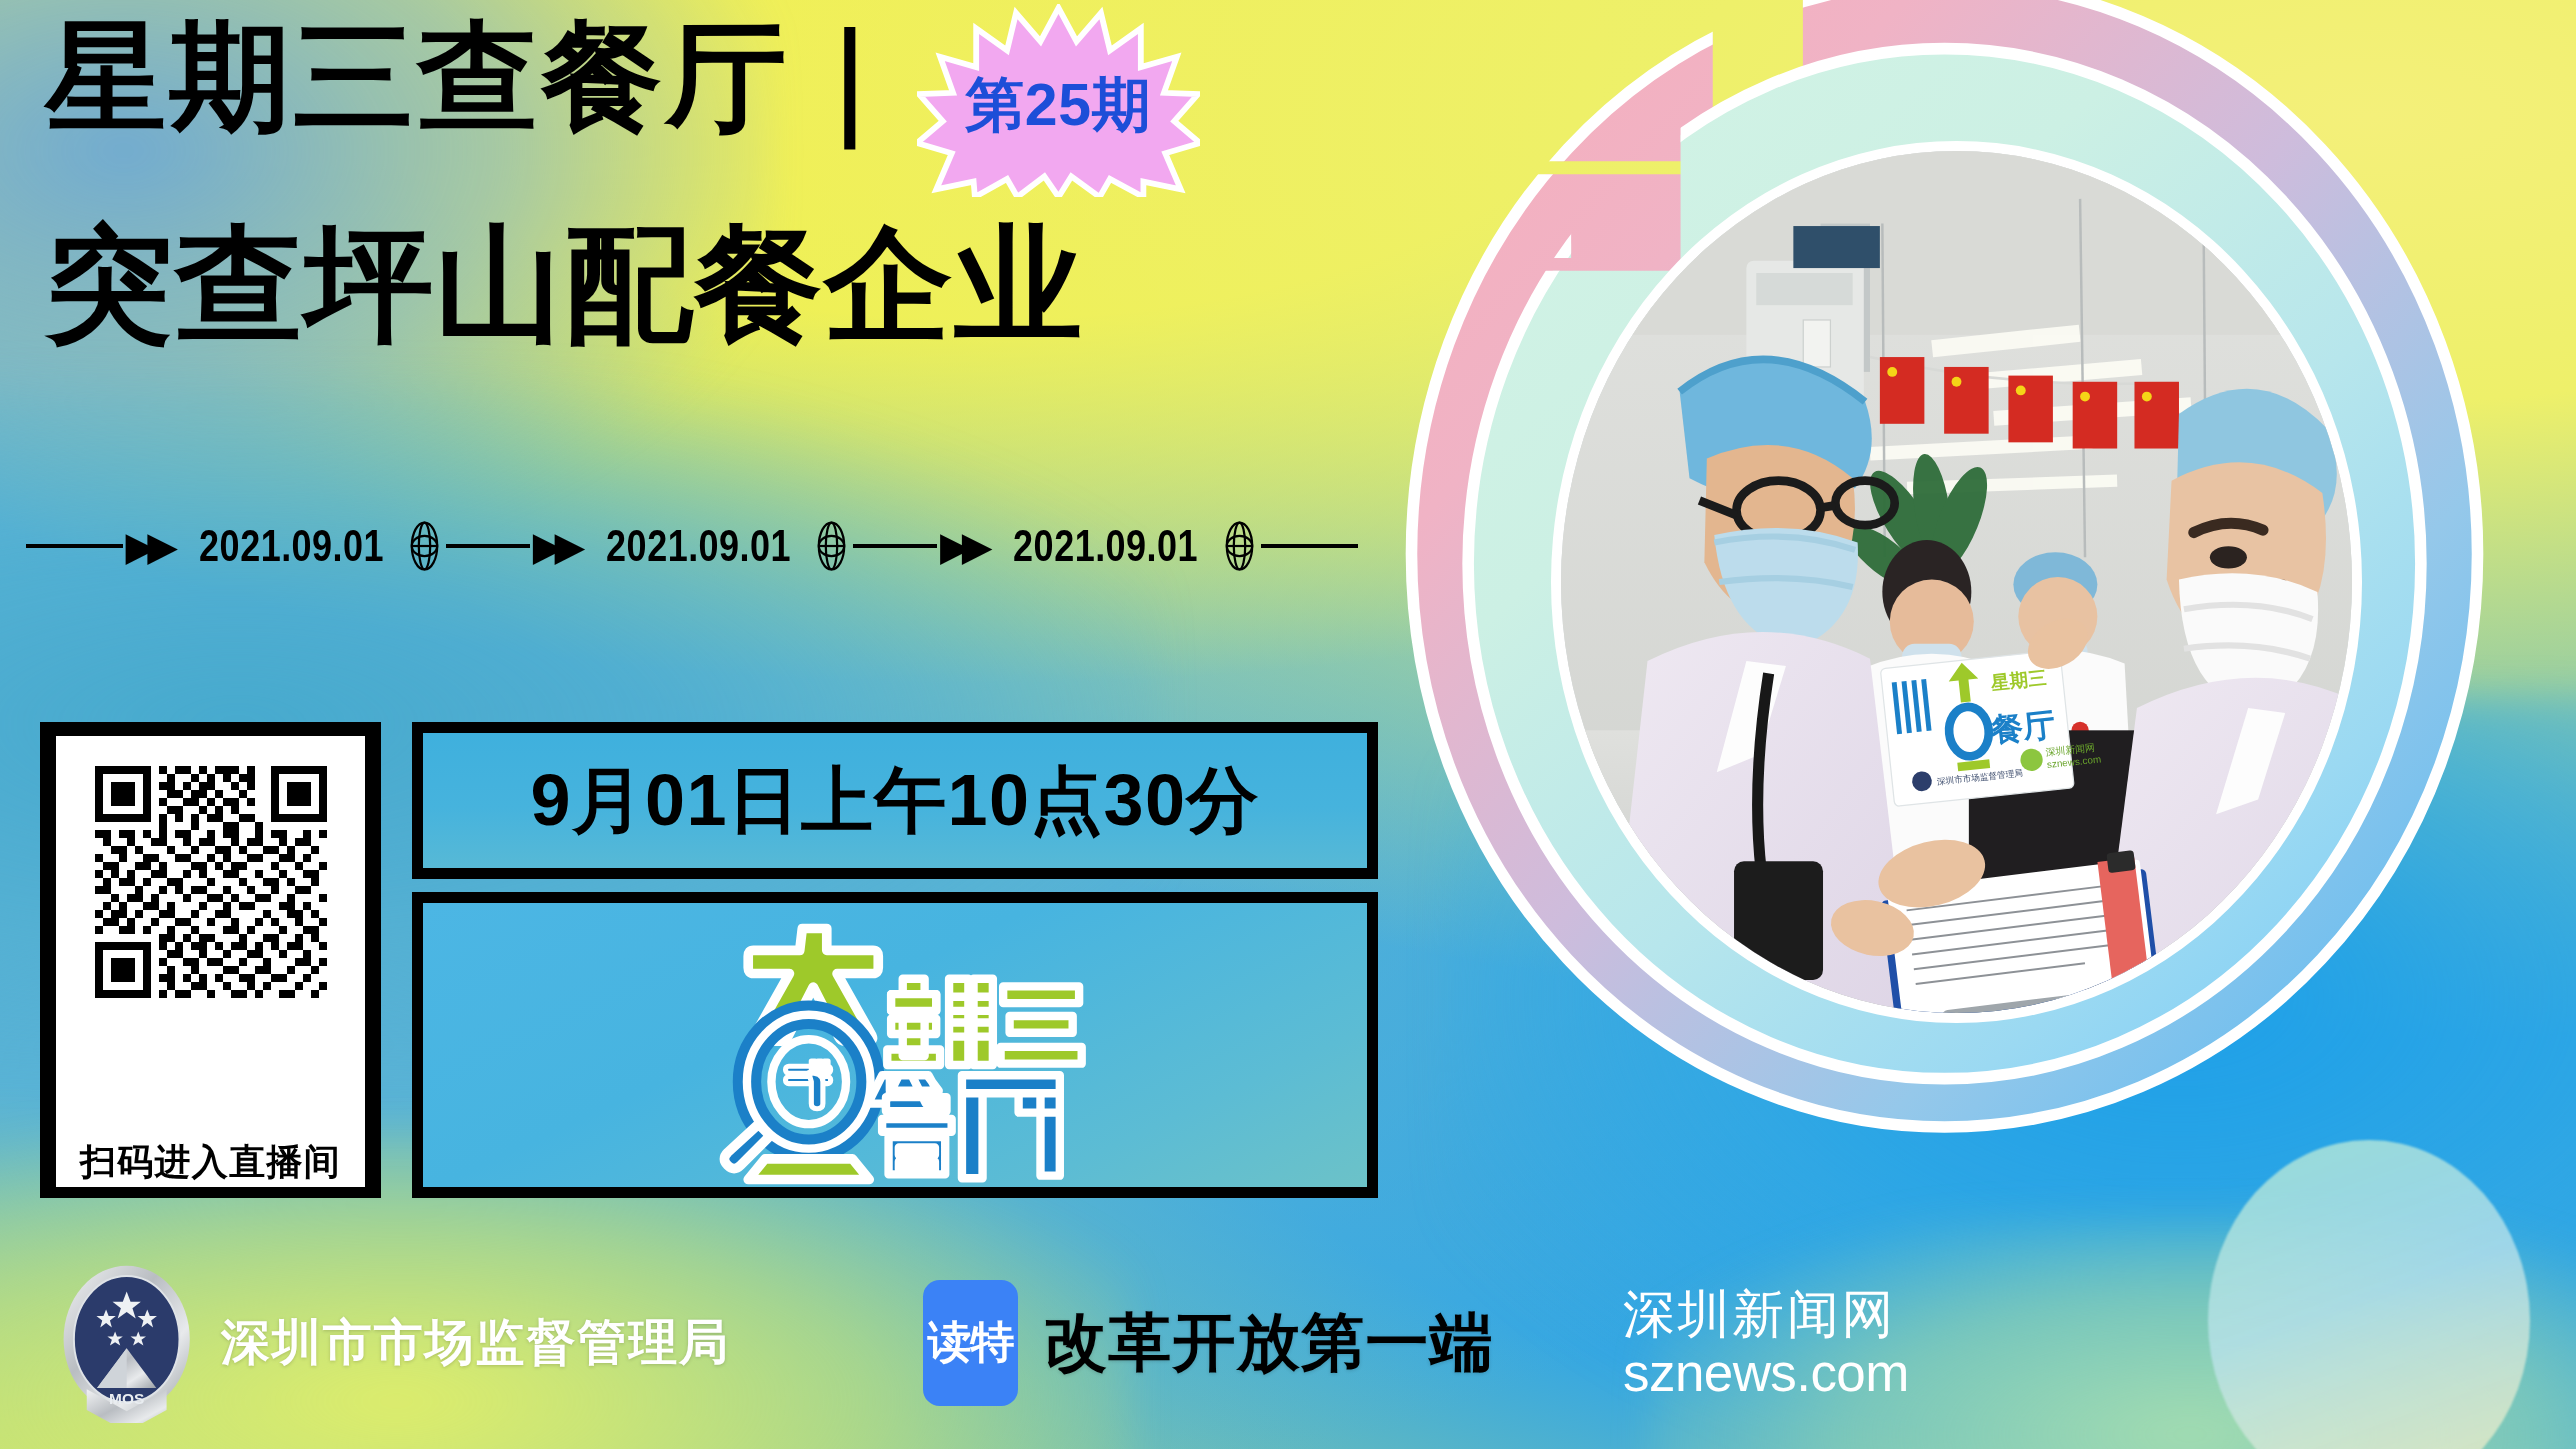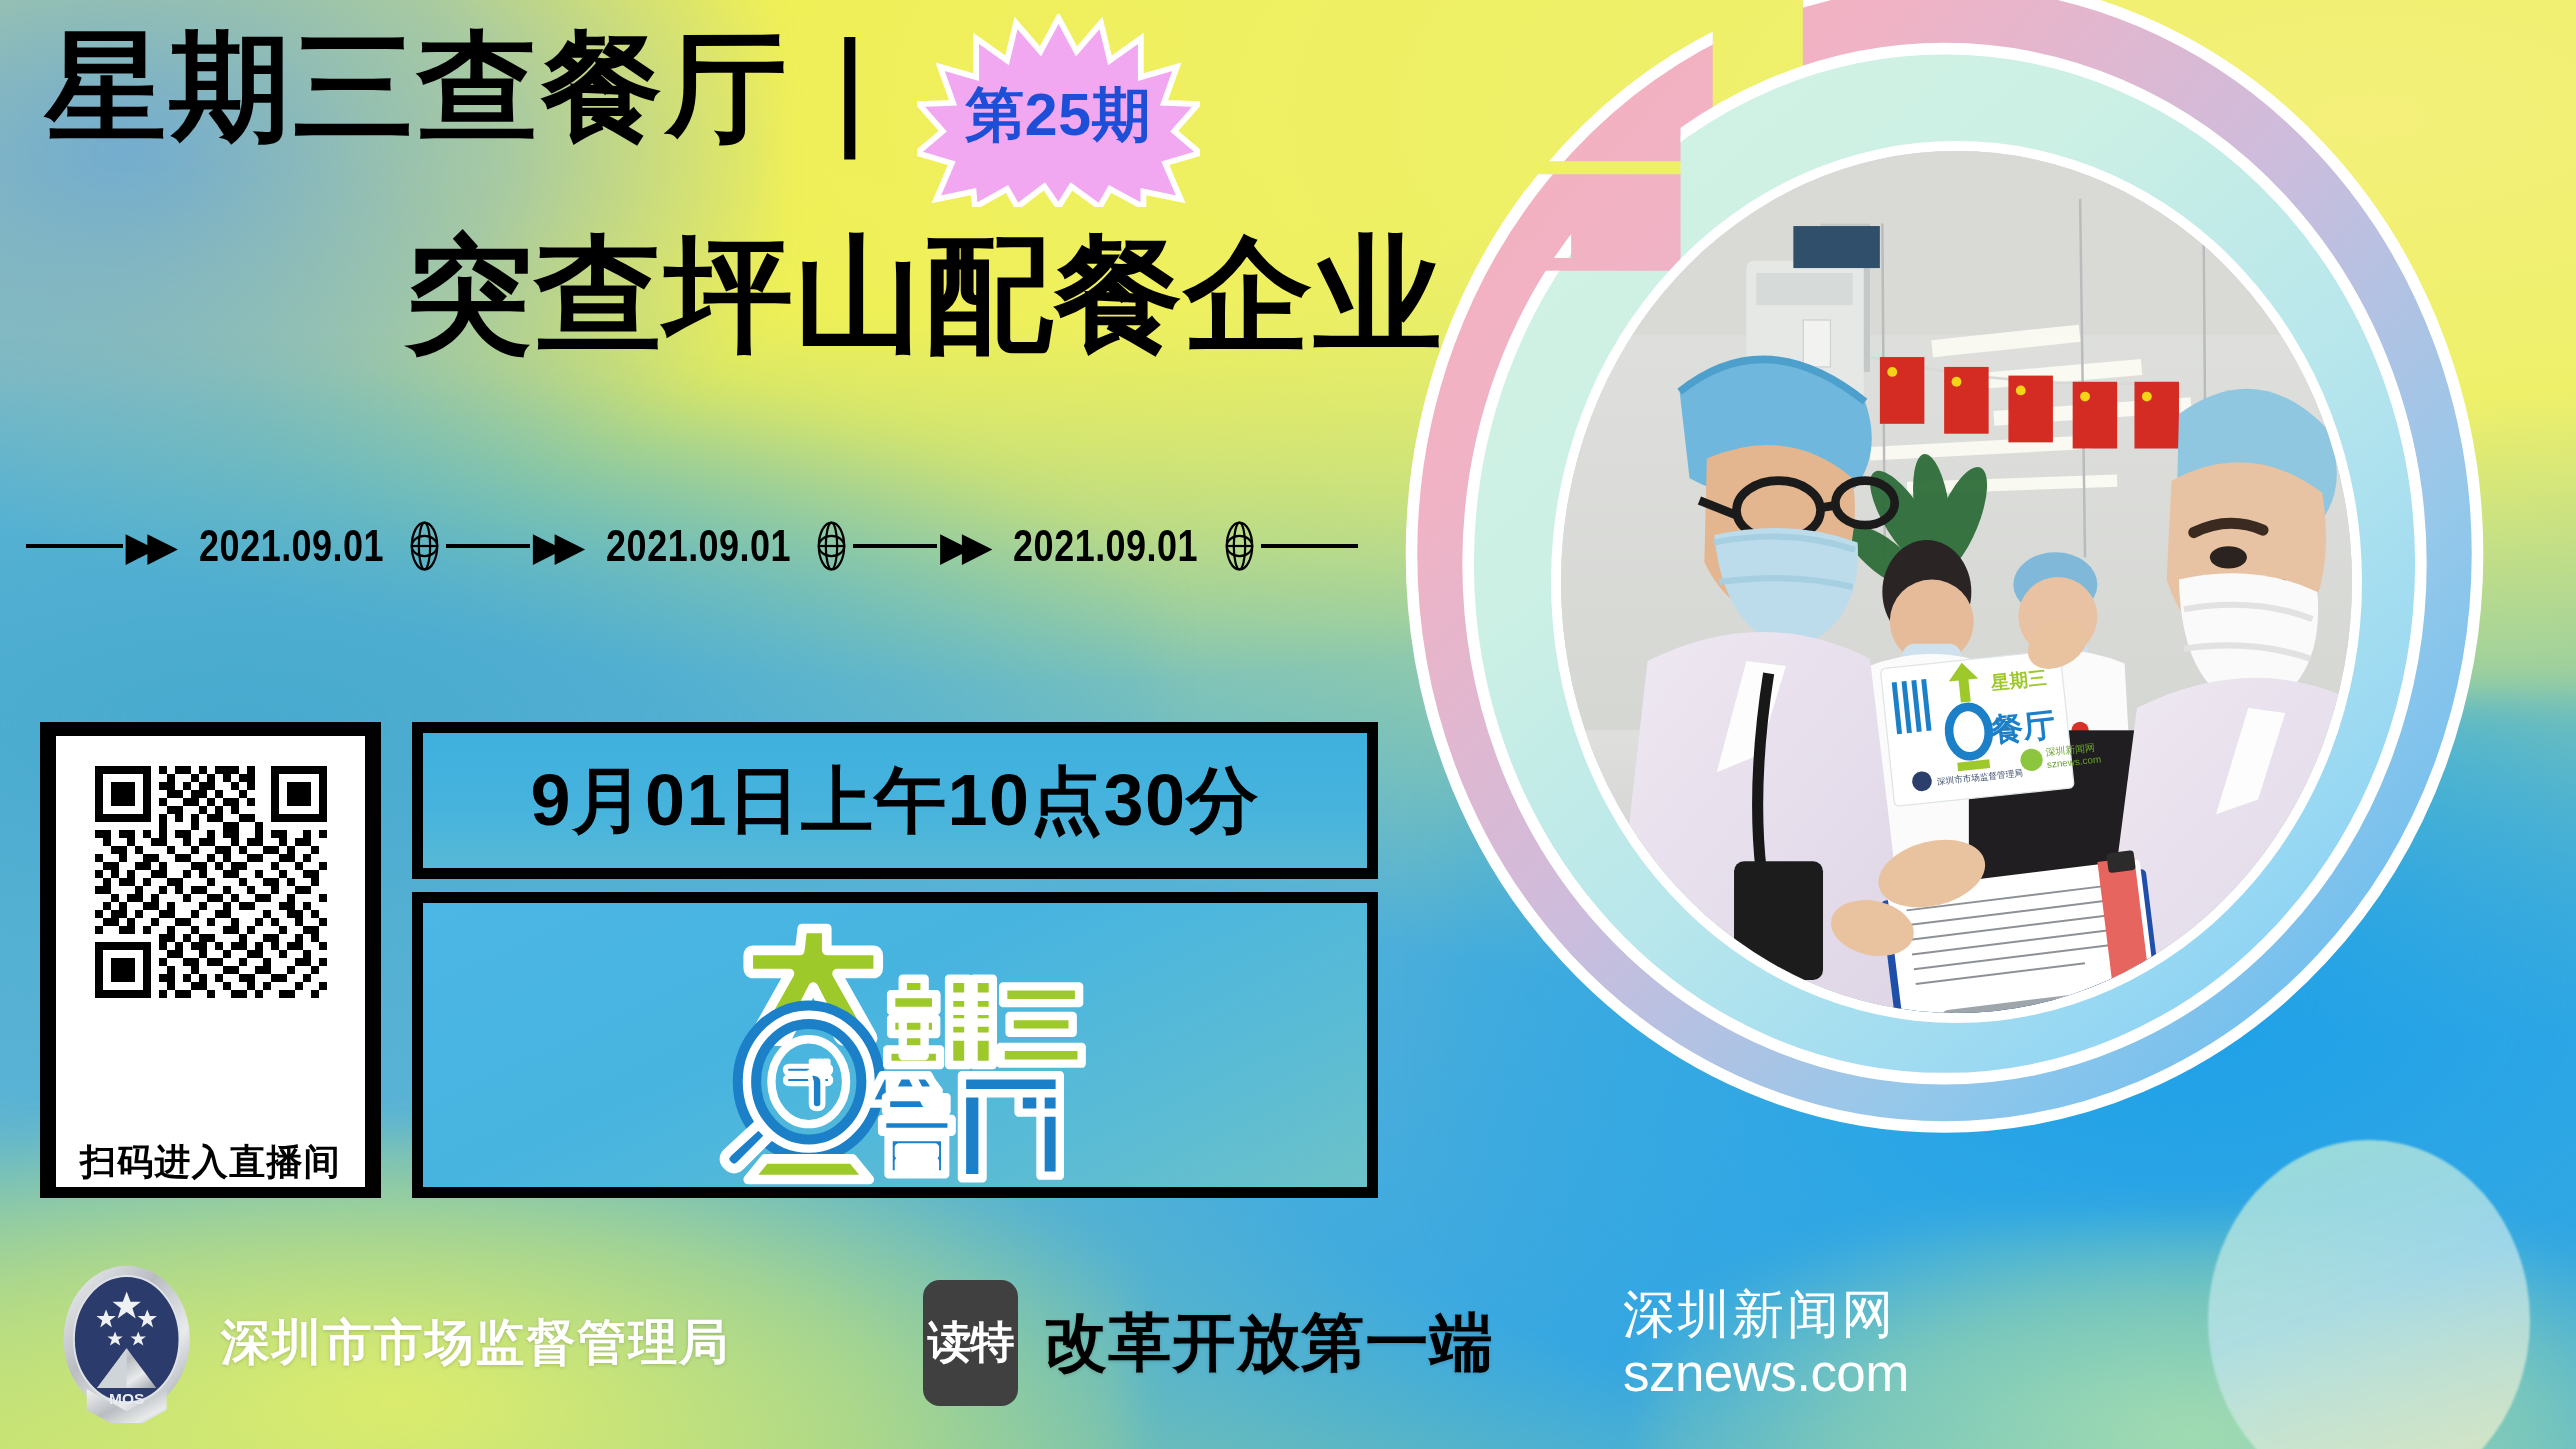--- a/index.html
+++ b/index.html
@@ -51,21 +51,21 @@
   }
   .bg-deco-circle{
     position:absolute;
     left:2208px;top:1140px;width:322px;height:361px;
     border-radius:50%;
     background:linear-gradient(160deg, rgba(178,232,212,.82) 0%, rgba(186,226,236,.78) 45%, rgba(246,238,188,.8) 100%);
     filter:blur(1.3px);
   }
 
   
-  .title-block{position:absolute;left:45px;top:18px;width:1371px;text-align:right;}
+  .title-block{position:absolute;left:45px;top:8px;width:1371px;}
   .title-row{display:flex;align-items:flex-start;}
   .title-line{
     font-family:"Liberation Sans","DejaVu Sans",sans-serif;
     font-weight:700;color:#000;
     font-size:119px;line-height:1.0;
     letter-spacing:2.6px;
     white-space:nowrap;
     transform:scaleX(1.02);
     transform-origin:left center;
   }
@@ -181,21 +181,21 @@
   .f-item{display:flex;align-items:center;}
   .f-mos{margin-left:61px;}
   .mos-badge{width:132px;height:160px;display:block;}
   .f-mos-label{
     margin-left:28px;color:#fff;font-size:49px;font-weight:700;
     letter-spacing:1.9px;white-space:nowrap;
     text-shadow:0 1.3px 3.9px rgba(0,0,0,.18);
   }
   .f-dute{margin-left:193px;}
   .dute-badge{
-    width:95px;height:126px;border-radius:16.7px;background:#404040;
+    width:95px;height:126px;border-radius:16.7px;background:#3b82f6;
     display:flex;align-items:center;justify-content:center;
     color:#fff;font-size:44px;font-weight:700;line-height:1;
     font-family:"Liberation Serif","DejaVu Serif",serif;
     letter-spacing:-1.3px;
   }
   .f-dute-label{
     margin-left:26px;color:#000000;font-size:63px;font-weight:700;
     letter-spacing:1.3px;white-space:nowrap;
     text-shadow:0 1.3px 3.9px rgba(0,0,0,.16);
   }

